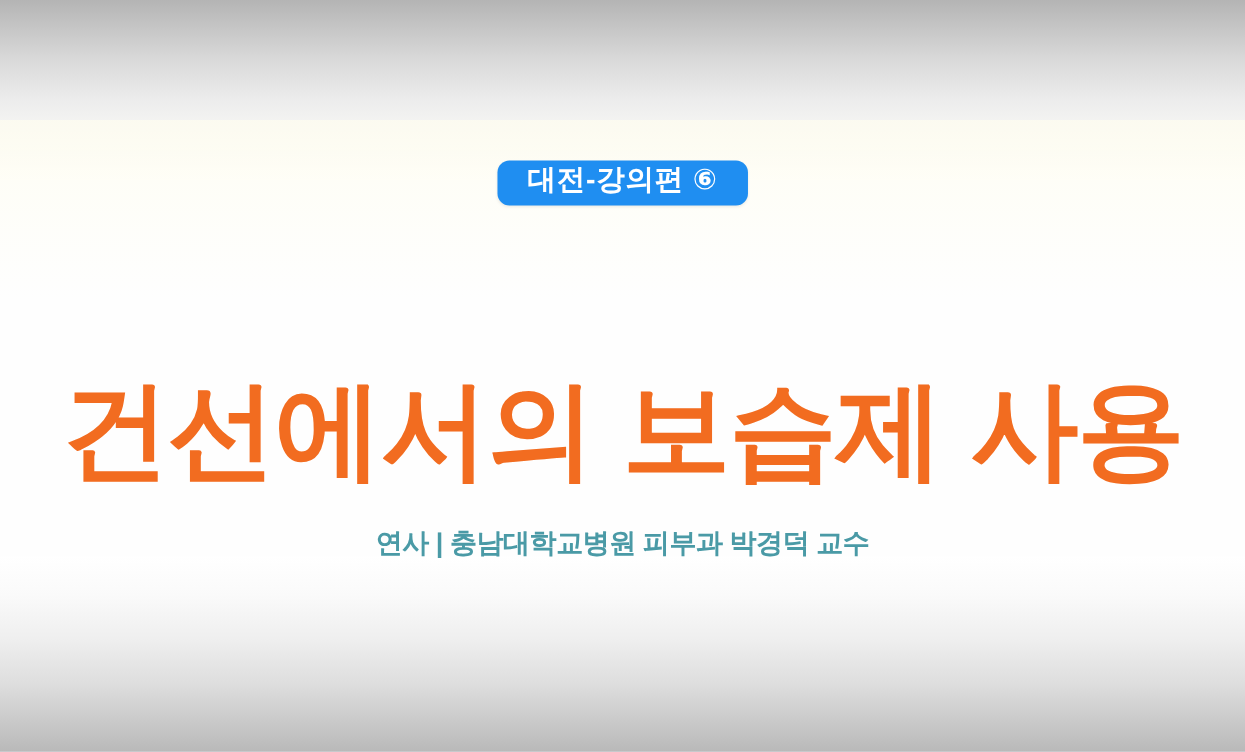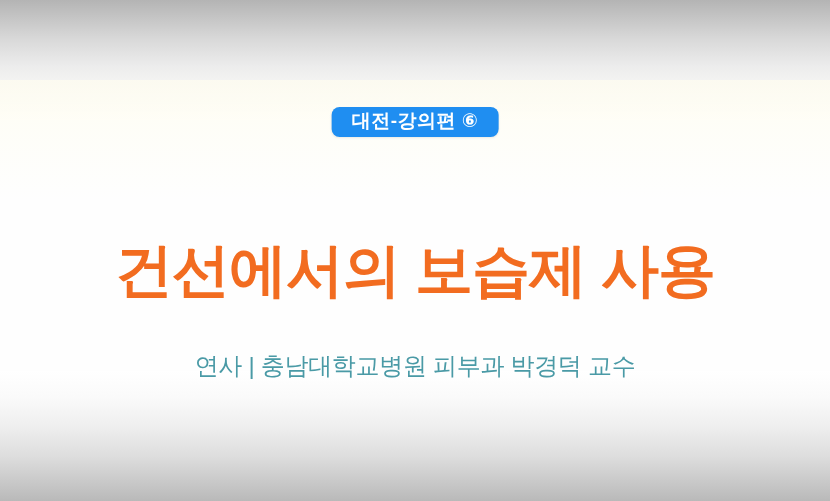--- a/index.html
+++ b/index.html
@@ -95,37 +95,37 @@
   }
 
   
   .title {
     position: absolute;
     top: 197px;
     left: 0;
     right: 0;
     text-align: center;
     color: #f26c20;
-    font-size: 58px;
+    font-size: 72px;
     font-weight: bold;
     letter-spacing: -1px;
     line-height: 1.18;
     white-space: nowrap;
   }
 
   
   .speaker {
     position: absolute;
     top: 352px;
     left: 0;
     right: 0;
     text-align: center;
     color: #4a9aa6;
-    font-size: 24px;
-    font-weight: normal;
+    font-size: 18px;
+    font-weight: bold;
     letter-spacing: -0.3px;
     line-height: 1.2;
     white-space: nowrap;
   }
 </style>
 </head>
 <body>
 
 <div id="slide">
 

